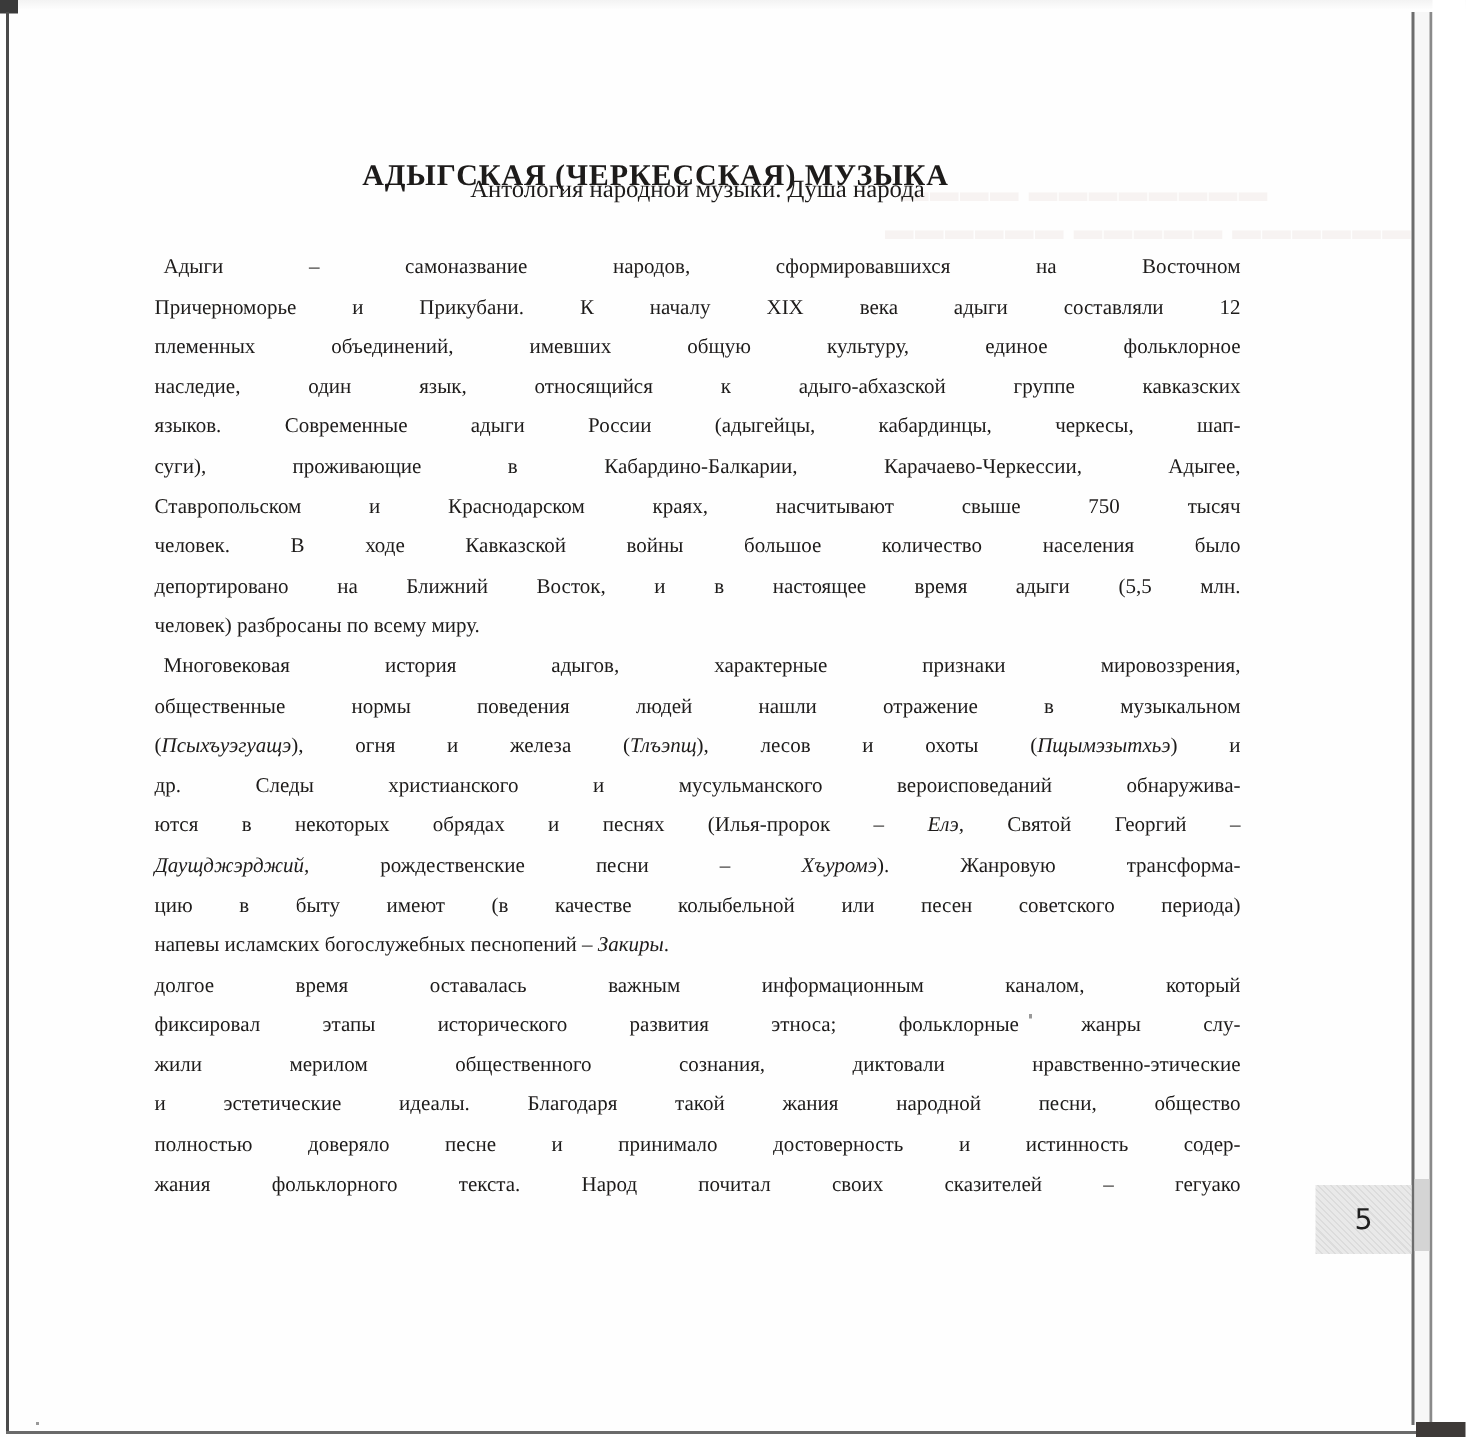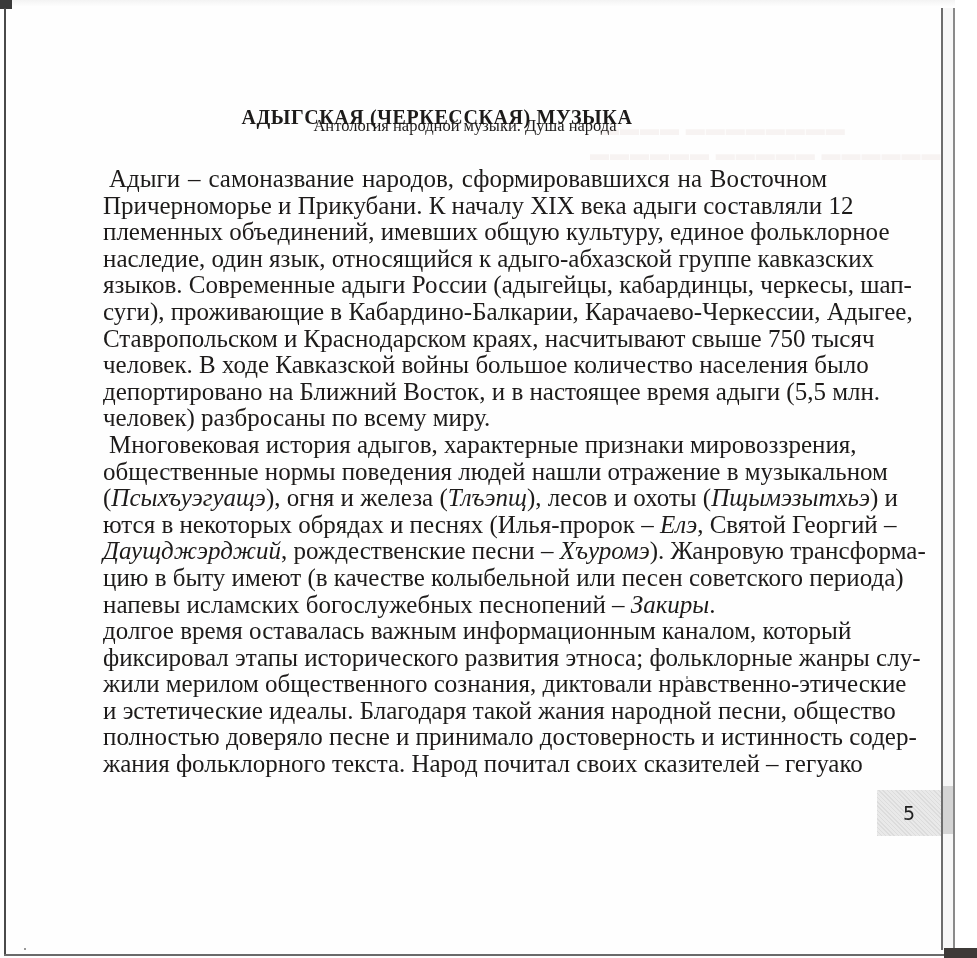--- a/index.html
+++ b/index.html
@@ -33,21 +33,21 @@
     font-size: 20px; font-weight: bold; letter-spacing: 0.6px; margin-top: 16px;
   }
   .subtitle {
     position: absolute; left: 0; width: 874px; top: 116px; text-align: center;
     font-size: 16.5px;
     padding-left: 28px;
   }
 
   .body-text {
     position: absolute; left: 97px; width: 730px; top: 166px;
-    font-size: 25px; line-height: 26.6px;
+    font-size: 14px; line-height: 26.6px;
   }
   .para { margin: 0; text-align: justify; text-indent: 6px; }
   .para + .para { margin-top: 0; }
   .line { display: block; text-align: justify; text-align-last: justify; white-space: nowrap; }
   .line.last { text-align-last: left; }
   .line.indent { padding-left: 6px; }
   em { font-style: italic; }
   strong { font-weight: normal; }
 
   .page-tab {
@@ -92,20 +92,21 @@
       <span class="line">суги), проживающие в Кабардино-Балкарии, Карачаево-Черкессии, Адыгее,</span>
       <span class="line">Ставропольском и Краснодарском краях, насчитывают свыше 750 тысяч</span>
       <span class="line">человек. В ходе Кавказской войны большое количество населения было</span>
       <span class="line">депортировано на Ближний Восток, и в настоящее время адыги (5,5 млн.</span>
       <span class="line last">человек) разбросаны по всему миру.</span>
     </div>
     <div class="para">
       <span class="line indent">Многовековая история адыгов, характерные признаки мировоззрения,</span>
       <span class="line">общественные нормы поведения людей нашли отражение в музыкальном</span>
       <span class="line"><span>(</span><em>Псыхъуэгуащэ</em><span>), огня и железа (</span><em>Тлъэпщ</em><span>), лесов и охоты (</span><em>Пщымэзытхьэ</em><span>) и</span></span>
+      <span class="line">др. Следы христианского и мусульманского вероисповеданий обнаружива-</span>
       <span class="line"><span>ются в некоторых обрядах и песнях (Илья-пророк – </span><em>Елэ</em><span>, Святой Георгий –</span></span>
       <span class="line"><em>Даущджэрджий</em><span>, рождественские песни – </span><em>Хъуромэ</em><span>). Жанровую трансформа-</span></span>
       <span class="line">цию в быту имеют (в качестве колыбельной или песен советского периода)</span>
       <span class="line last"><span>напевы исламских богослужебных песнопений – </span><em>Закиры</em><span>.</span></span>
     </div>
     <div class="para">
       <span class="line">долгое время оставалась важным информационным каналом, который</span>
       <span class="line">фиксировал этапы исторического развития этноса; фольклорные жанры слу-</span>
       <span class="line">жили мерилом общественного сознания, диктовали нравственно-этические</span>
       <span class="line">и эстетические идеалы. Благодаря такой жания народной песни, общество</span>

